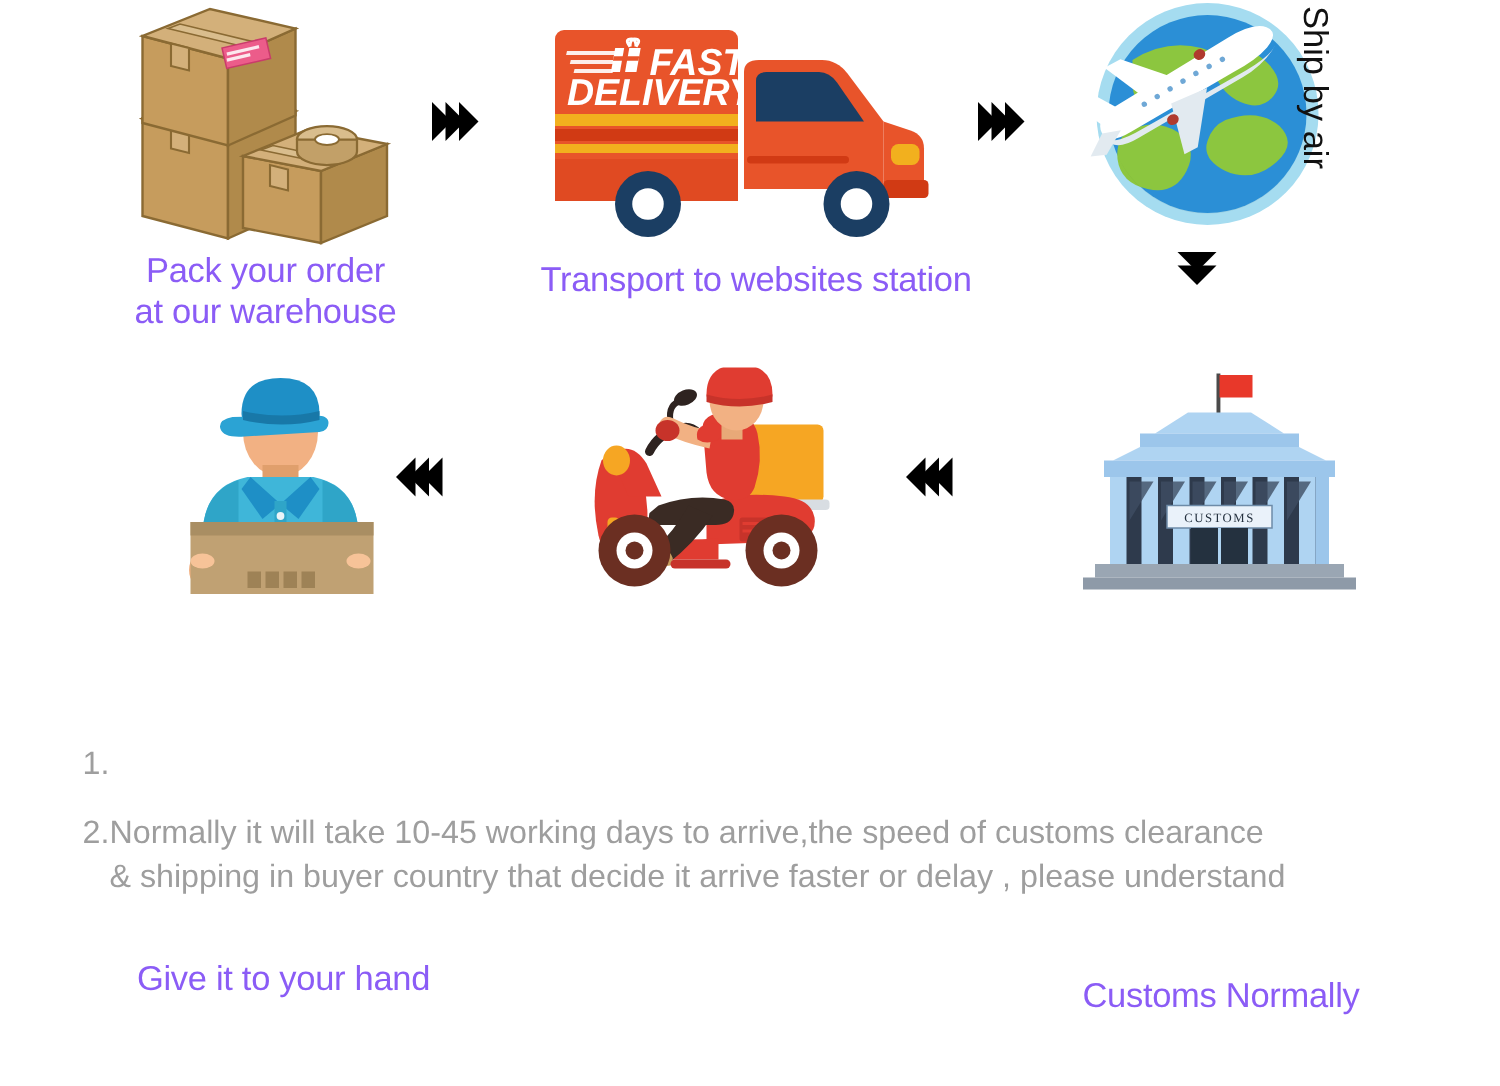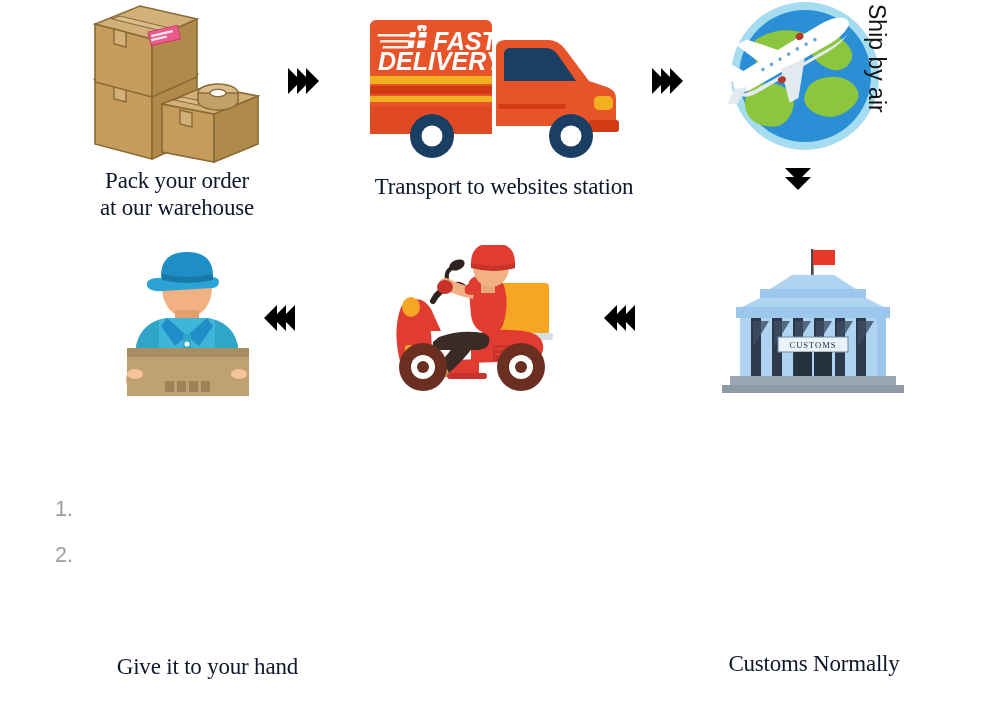--- a/index.html
+++ b/index.html
@@ -11,23 +11,23 @@
   }
   .page { position: relative; width: 1000px; height: 724px; background: #fff; }
 
   
   .step { position: absolute; }
   .art  { position: relative; width: 100%; }
   .caption {
     position: absolute;
     width: 100%;
     text-align: center;
-    font-family: Liberation Serif, serif;
+    font-family: Liberation Sans, sans-serif;
     font-size: 23px;
-    color: #0f172a;
+    color: #8b5cf6;
     line-height: 1.18;
     white-space: pre-line;
     letter-spacing: -0.2px;
   }
 
   
   .chev-wrap { position: absolute; display: flex; align-items: center; }
   .chev-wrap.down { flex-direction: column; }
   .chev {
     width: 0; height: 0;
@@ -389,25 +389,27 @@
           <rect x="60" y="133" width="9" height="11"></rect>
           <rect x="72" y="133" width="9" height="11"></rect>
           <rect x="84" y="133" width="9" height="11"></rect>
           <rect x="96" y="133" width="9" height="11"></rect>
         </g>
 
         <ellipse cx="30" cy="126" rx="8" ry="5" fill="#F7C398"></ellipse>
         <ellipse cx="134" cy="126" rx="8" ry="5" fill="#F7C398"></ellipse>
       </svg>
     </div>
-    <div class="caption" style="top:405px; left:-25px; width:218px; position:absolute;text-align:right;">Give it to your hand</div>
+    <div class="caption" style="top:391px; left:-25px; width:218px; position:absolute;">Give it to your hand</div>
   </div>
 
   <div class="notes">
     <div class="note">
       <span class="note-num">1.</span>
     </div>
     <div class="note">
       <span class="note-num">2.</span>
+      <span class="note-body">Normally it will take 10-45 working days to arrive,the speed of customs clearance
+&amp; shipping in buyer country that decide it arrive faster or delay , please understand</span>
     </div>
   </div>
 
 </div>
 
 </body></html>

